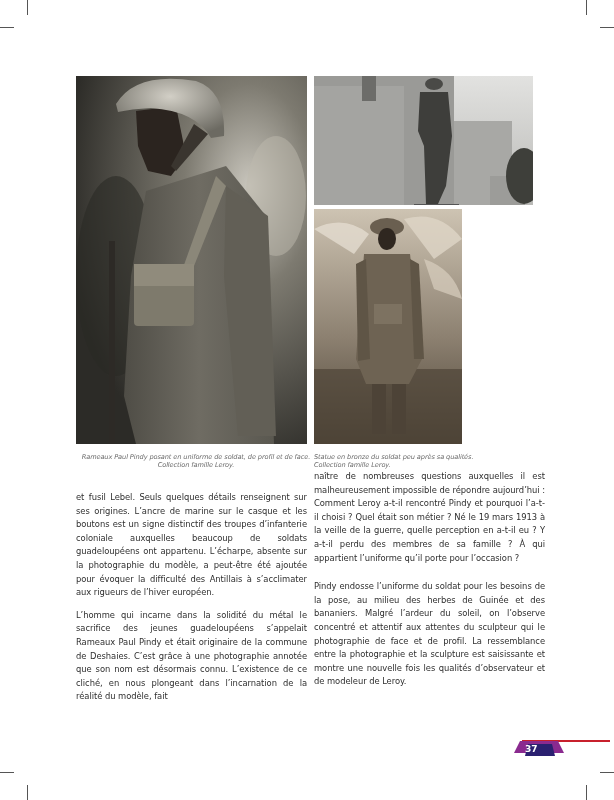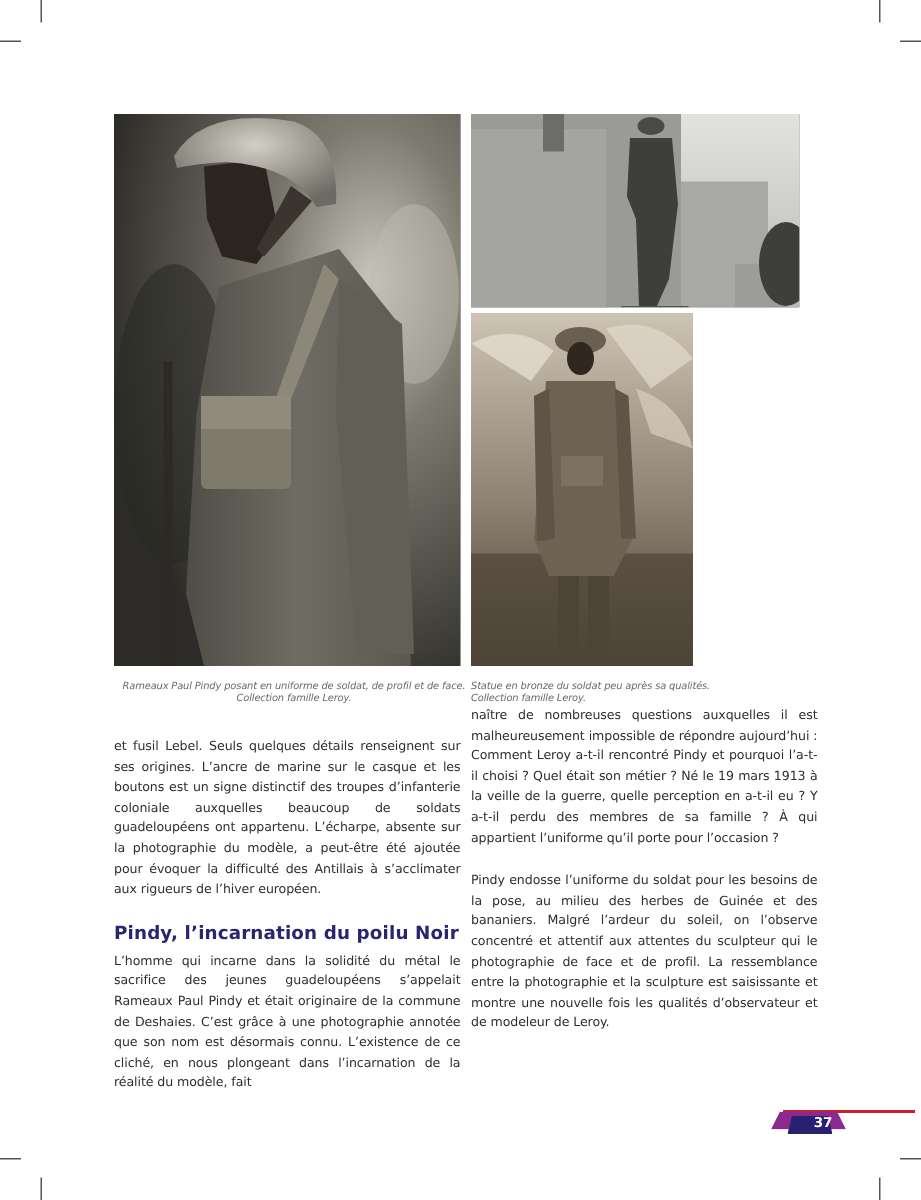--- a/index.html
+++ b/index.html
@@ -30,21 +30,21 @@
   .redline { position: absolute; left: 12px; top: 2px; width: 88px; height: 2px; background: #c8202c; }
   .trap-purple {
     position: absolute; left: 4px; top: 3px; width: 50px; height: 12px;
     background: #8a2a8f; clip-path: polygon(12% 0, 88% 0, 100% 100%, 0 100%);
   }
   .trap-navy {
     position: absolute; left: 15px; top: 6px; width: 30px; height: 12px;
     background: #2a2070; clip-path: polygon(10% 0, 90% 0, 100% 100%, 0 100%);
   }
   .pagenum {
-    position: absolute; left: 15px; top: 5px; width: 30px; text-align: right;
+    position: absolute; left: 15px; top: 5px; width: 30px; text-align: left;
     font-weight: bold; color: #fff; font-size: 9px; line-height: 12px;
   }
 </style>
 </head>
 <body>
 
 <div class="crop" style="left:27px;top:0;width:1px;height:15px;"></div>
 <div class="crop" style="left:0;top:27px;width:14px;height:1px;"></div>
 <div class="crop" style="left:586px;top:0;width:1px;height:15px;"></div>
 <div class="crop" style="left:600px;top:27px;width:14px;height:1px;"></div>
@@ -145,21 +145,20 @@
   <div>Rameaux Paul Pindy posant en uniforme de soldat, de profil et de face.</div>
   <div>Collection famille Leroy.</div>
 </div>
 <div class="caption" style="left:314px;top:453px;width:230px;">
   <div>Statue en bronze du soldat peu après sa qualités.</div>
   <div>Collection famille Leroy.</div>
 </div>
 
 <div class="col" style="left:76px;top:491px;width:231px;">
   <p>et fusil Lebel. Seuls quelques détails renseignent sur ses origines. L’ancre de marine sur le casque et les boutons est un signe distinctif des troupes d’infanterie coloniale auxquelles beaucoup de soldats guadeloupéens ont appartenu. L’écharpe, absente sur la photographie du modèle, a peut-être été ajoutée pour évoquer la difficulté des Antillais à s’acclimater aux rigueurs de l’hiver européen.</p>
-  <div class="heading">Pindy, l’incarnation du poilu Noir</div>
   <p>L’homme qui incarne dans la solidité du métal le sacrifice des jeunes guadeloupéens s’appelait Rameaux Paul Pindy et était originaire de la commune de Deshaies. C’est grâce à une photographie annotée que son nom est désormais connu. L’existence de ce cliché, en nous plongeant dans l’incarnation de la réalité du modèle, fait</p>
 </div>
 
 <div class="col" style="left:314px;top:470px;width:231px;">
   <p>naître de nombreuses questions auxquelles il est malheureusement impossible de répondre aujourd’hui : Comment Leroy a-t-il rencontré Pindy et pourquoi l’a-t-il choisi ? Quel était son métier ? Né le 19 mars 1913 à la veille de la guerre, quelle perception en a-t-il eu ? Y a-t-il perdu des membres de sa famille ? À qui appartient l’uniforme qu’il porte pour l’occasion ?</p>
   <p style="margin-top:15px;">Pindy endosse l’uniforme du soldat pour les besoins de la pose, au milieu des herbes de Guinée et des bananiers. Malgré l’ardeur du soleil, on l’observe concentré et attentif aux attentes du sculpteur qui le photographie de face et de profil. La ressemblance entre la photographie et la sculpture est saisissante et montre une nouvelle fois les qualités d’observateur et de modeleur de Leroy.</p>
 </div>
 
 <div class="pagenum-wrap">
   <div class="redline"></div>

